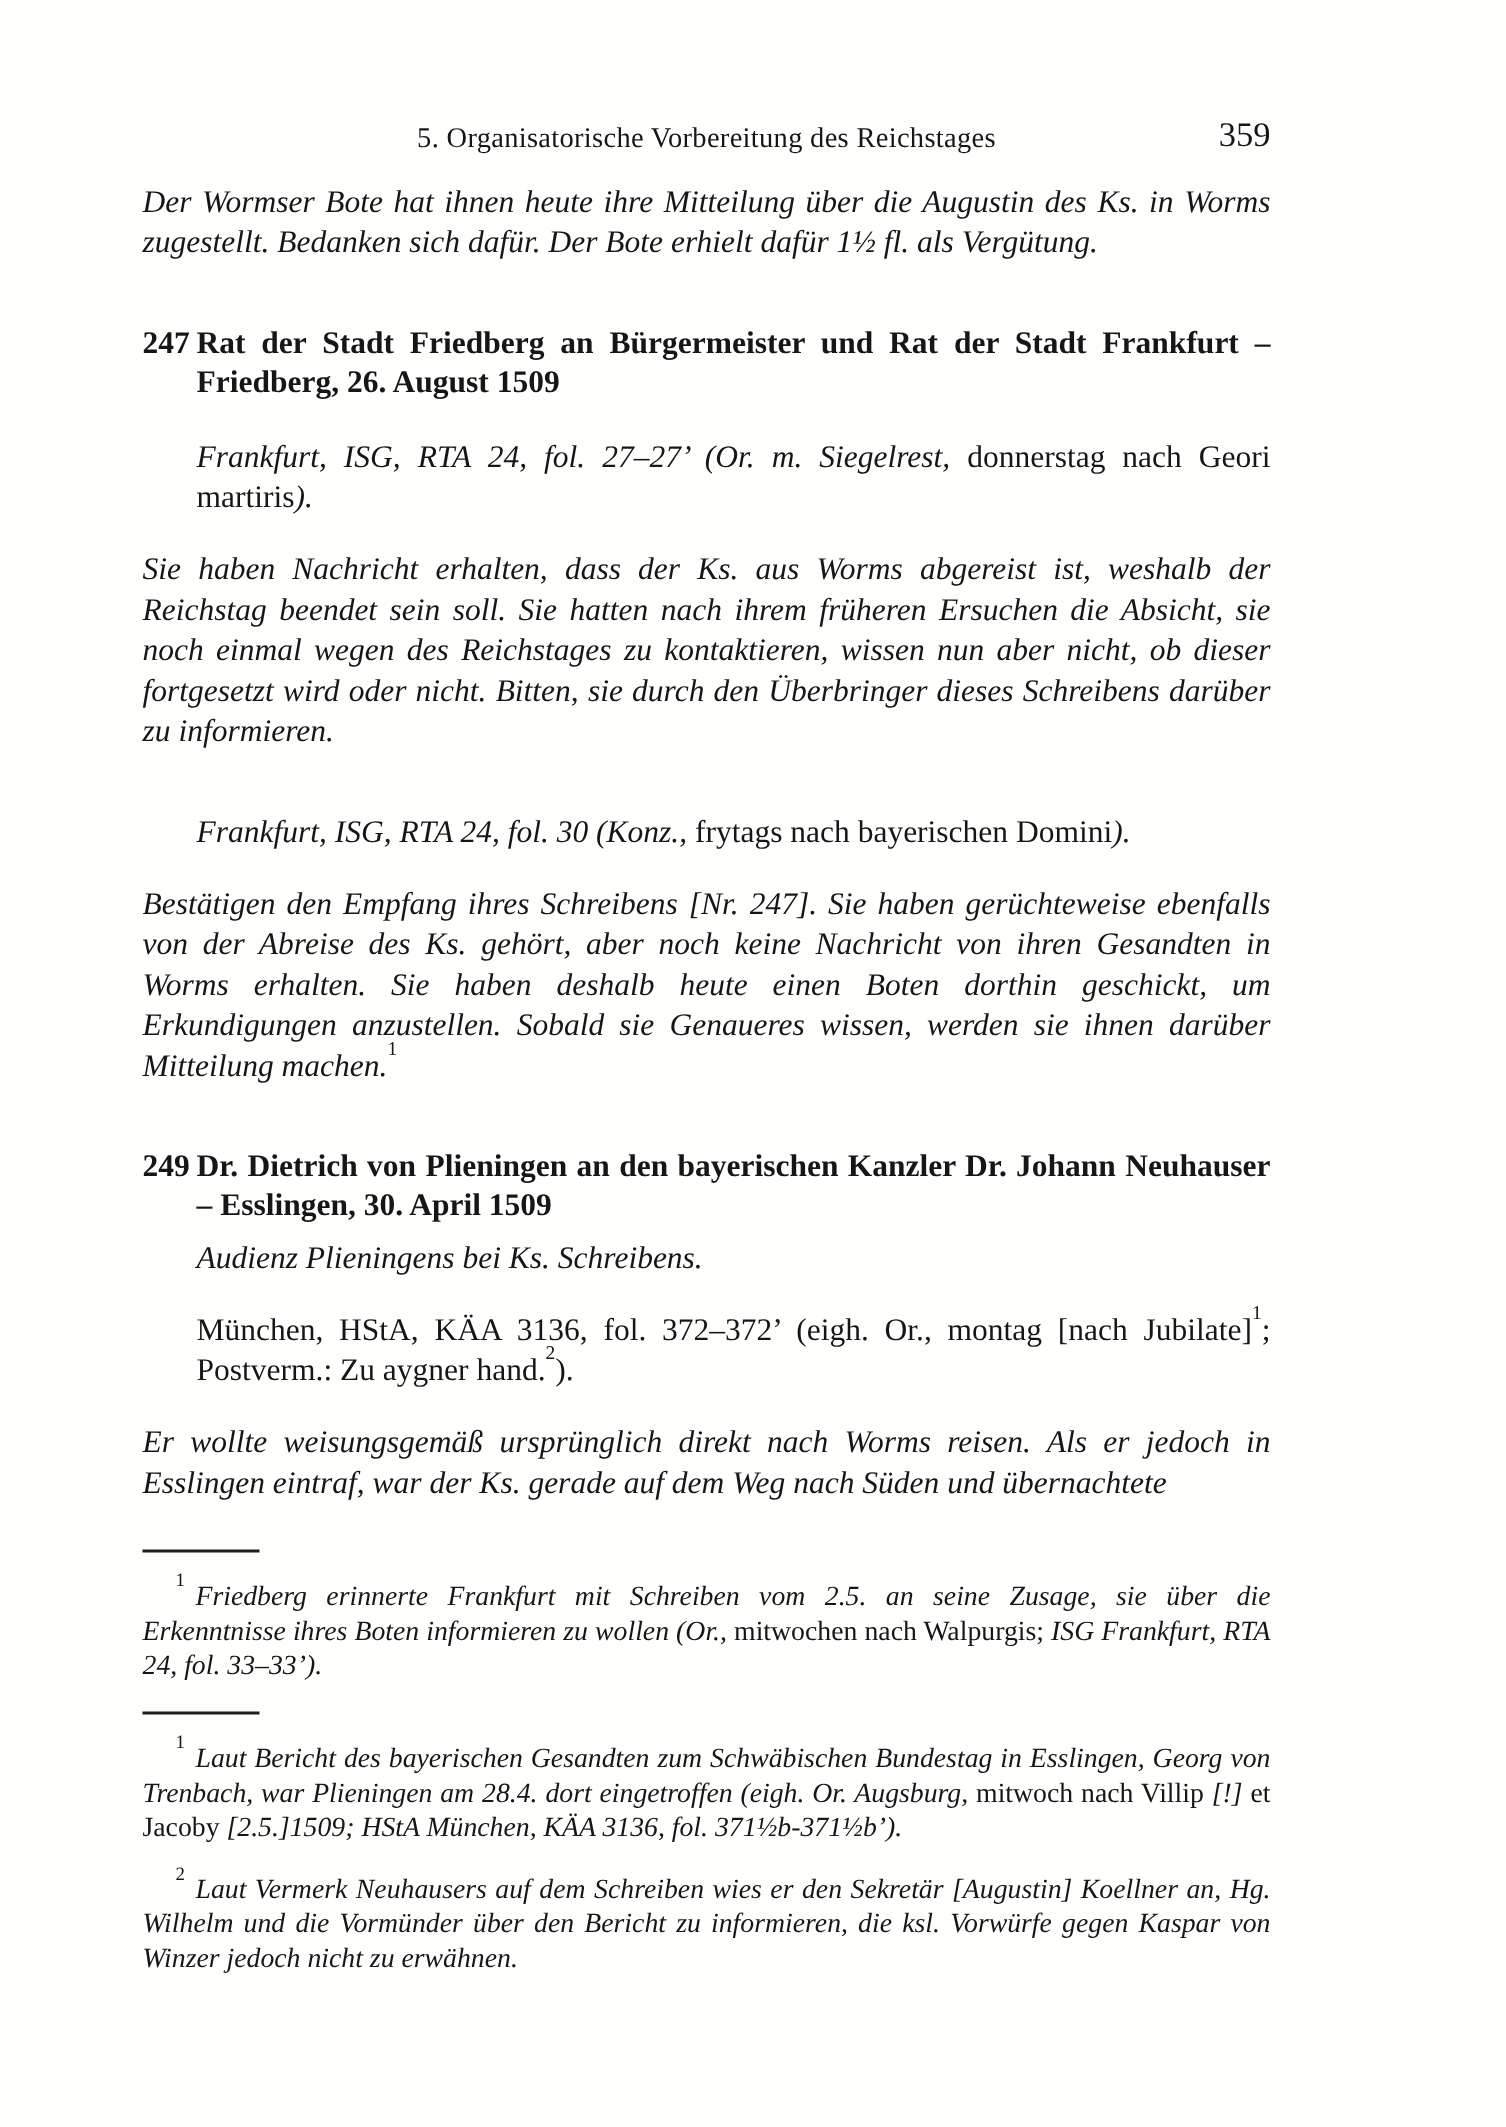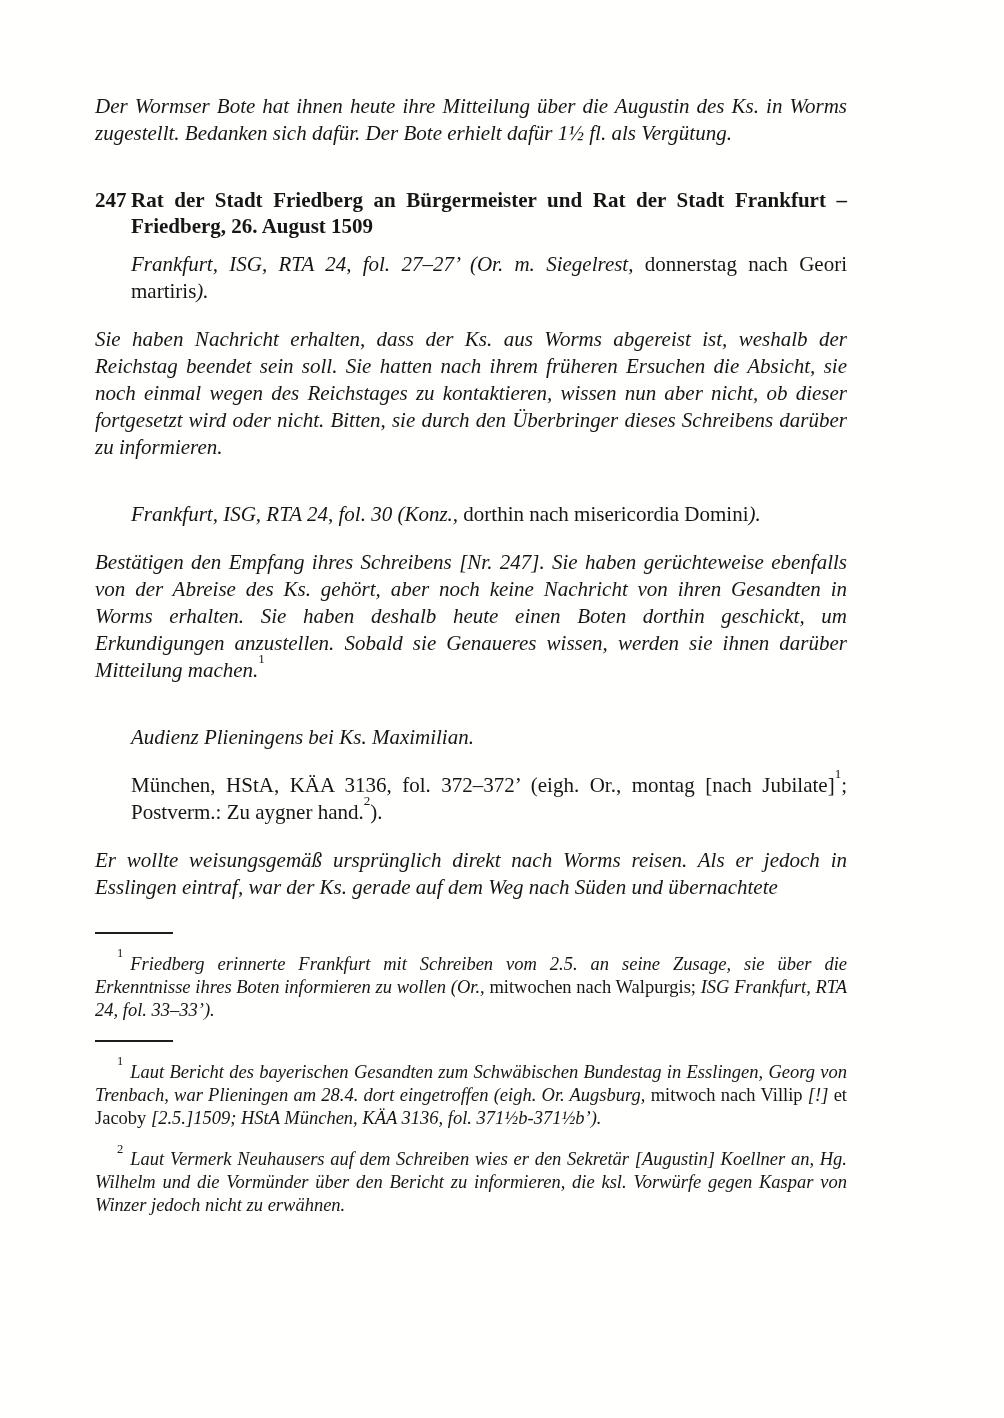--- a/index.html
+++ b/index.html
@@ -53,21 +53,21 @@
     display: flex;
     font-weight: bold;
     font-size: 21px;
     line-height: 26px;
   }
   .entry-num { flex: none; width: 36px; }
   .entry-title { flex: 1; text-align: justify; }
 
   .source-line {
     margin-left: 36px;
-    margin-top: 12px;
+    margin-top: 24px;
     font-size: 21px;
     line-height: 27px;
     text-align: justify;
   }
   .regest-line {
     margin-left: 36px;
     margin-top: 9px;
     font-style: italic;
     font-size: 21px;
     line-height: 27px;
@@ -122,39 +122,47 @@
     top: -0.4em;
     padding-right: 7px;
   }
 </style>
 </head>
 <body>
 
 <div class="page">
   <div class="content">
 
+    <div class="running-head">
+      <div class="running-title">5. Organisatorische Vorbereitung des Reichstages</div>
+      <div class="page-number">359</div>
+    </div>
 
     <p class="intro">Der Wormser Bote hat ihnen heute ihre Mitteilung über die Augustin des Ks. in Worms zugestellt. Bedanken sich dafür. Der Bote erhielt dafür 1½ fl. als Vergütung.</p>
 
     <div class="entry">
       <div class="entry-head">
         <div class="entry-num">247</div>
         <div class="entry-title">Rat der Stadt Friedberg an Bürgermeister und Rat der Stadt Frankfurt – Friedberg, 26. August 1509</div>
       </div>
       <p class="source-line"><span class="it">Frankfurt, ISG, RTA 24, fol. 27–27’ (Or. m. Siegelrest,</span><span class="rm"> donnerstag nach Geori martiris</span><span class="it">).</span></p>
       <p class="summary">Sie haben Nachricht erhalten, dass der Ks. aus Worms abgereist ist, weshalb der Reichstag beendet sein soll. Sie hatten nach ihrem früheren Ersuchen die Absicht, sie noch einmal wegen des Reichstages zu kontaktieren, wissen nun aber nicht, ob dieser fortgesetzt wird oder nicht. Bitten, sie durch den Überbringer dieses Schreibens darüber zu informieren.</p>
     </div>
 
     <div class="entry">
-      <p class="source-line"><span class="it">Frankfurt, ISG, RTA 24, fol. 30 (Konz.,</span><span class="rm"> dorthin nach misericordia Domini</span><span class="it">).</span></p>
+      <p class="source-line"><span class="it">Frankfurt, ISG, RTA 24, fol. 30 (Konz.,</span><span class="rm"> frytags nach bayerischen Domini</span><span class="it">).</span></p>
       <p class="summary"><span>Bestätigen den Empfang ihres Schreibens [Nr. 247]. Sie haben gerüchteweise ebenfalls von der Abreise des Ks. gehört, aber noch keine Nachricht von ihren Gesandten in Worms erhalten. Sie haben deshalb heute einen Boten dorthin geschickt, um Erkundigungen anzustellen. Sobald sie Genaueres wissen, werden sie ihnen darüber Mitteilung machen.</span><sup class="fnref">1</sup></p>
     </div>
 
     <div class="entry">
-      <p class="regest-line">Audienz Plieningens bei Ks. Maximilian.</p>
+      <div class="entry-head">
+        <div class="entry-num">249</div>
+        <div class="entry-title">Dr. Dietrich von Plieningen an den bayerischen Kanzler Dr. Johann Neuhauser – Esslingen, 30. April 1509</div>
+      </div>
+      <p class="regest-line">Audienz Plieningens bei Ks. Schreibens.</p>
       <p class="archive-line"><span class="rm">München, HStA, KÄA 3136, fol. 372–372’ (eigh. Or., montag [nach Jubilate]</span><sup class="fnref">1</sup><span class="rm">; Postverm.: Zu aygner hand.</span><sup class="fnref">2</sup><span class="rm">).</span></p>
       <p class="summary">Er wollte weisungsgemäß ursprünglich direkt nach Worms reisen. Als er jedoch in Esslingen eintraf, war der Ks. gerade auf dem Weg nach Süden und übernachtete</p>
     </div>
 
     <div class="footnotes">
 
       <div class="fn-group">
         <div class="fn-sep"></div>
         <p class="fn"><sup class="fnmark">1</sup><span class="it">Friedberg erinnerte Frankfurt mit Schreiben vom 2.5. an seine Zusage, sie über die Erkenntnisse ihres Boten informieren zu wollen (Or.,</span><span class="rm"> mitwochen nach Walpurgis;</span><span class="it"> ISG Frankfurt, RTA 24, fol. 33–33’).</span></p>
       </div>

